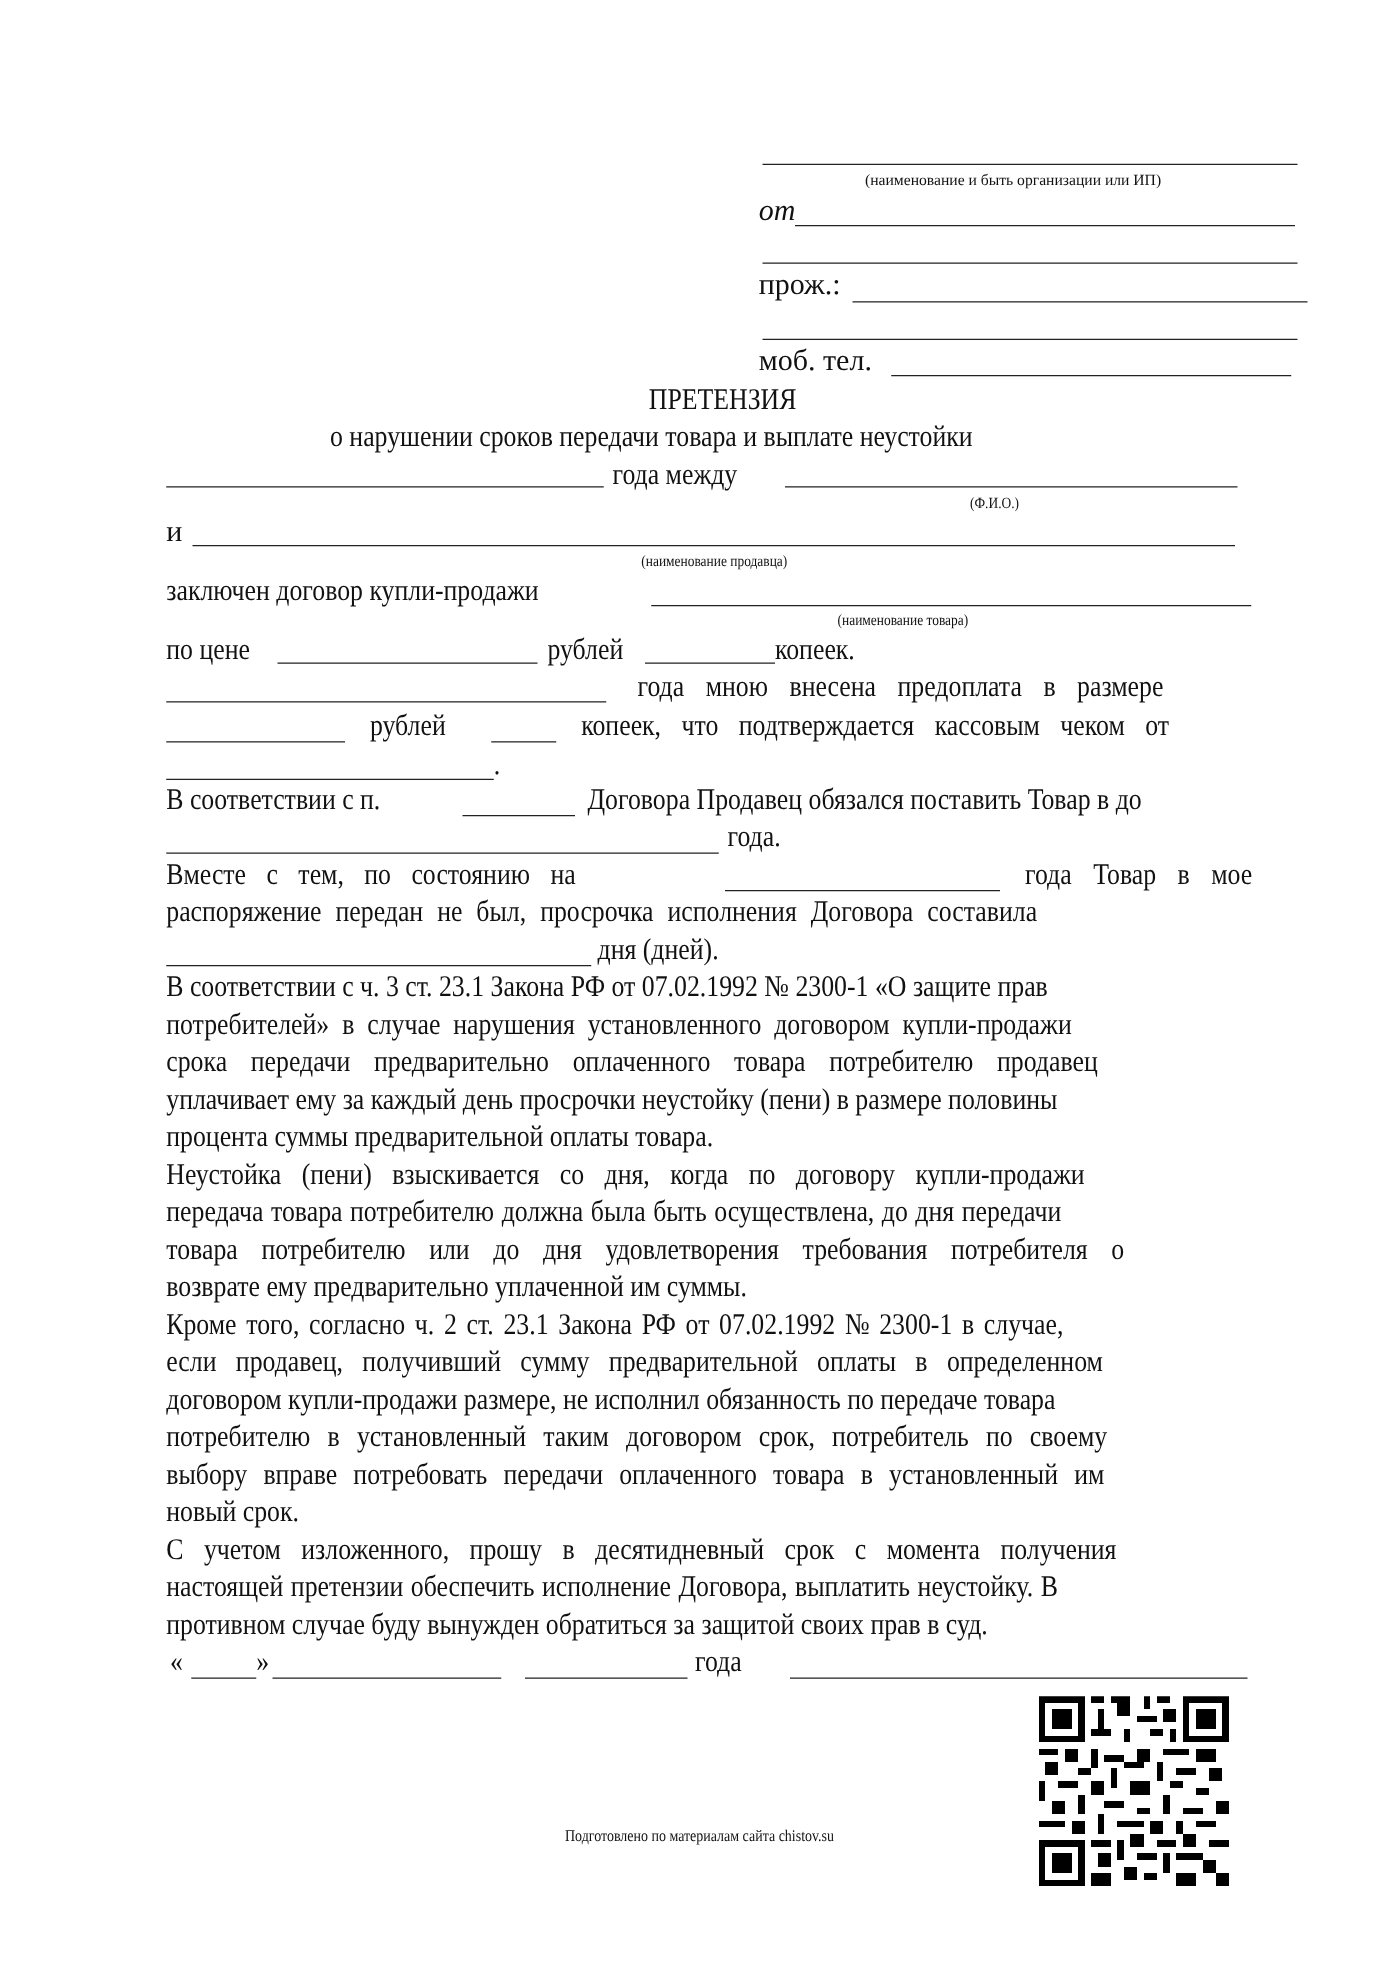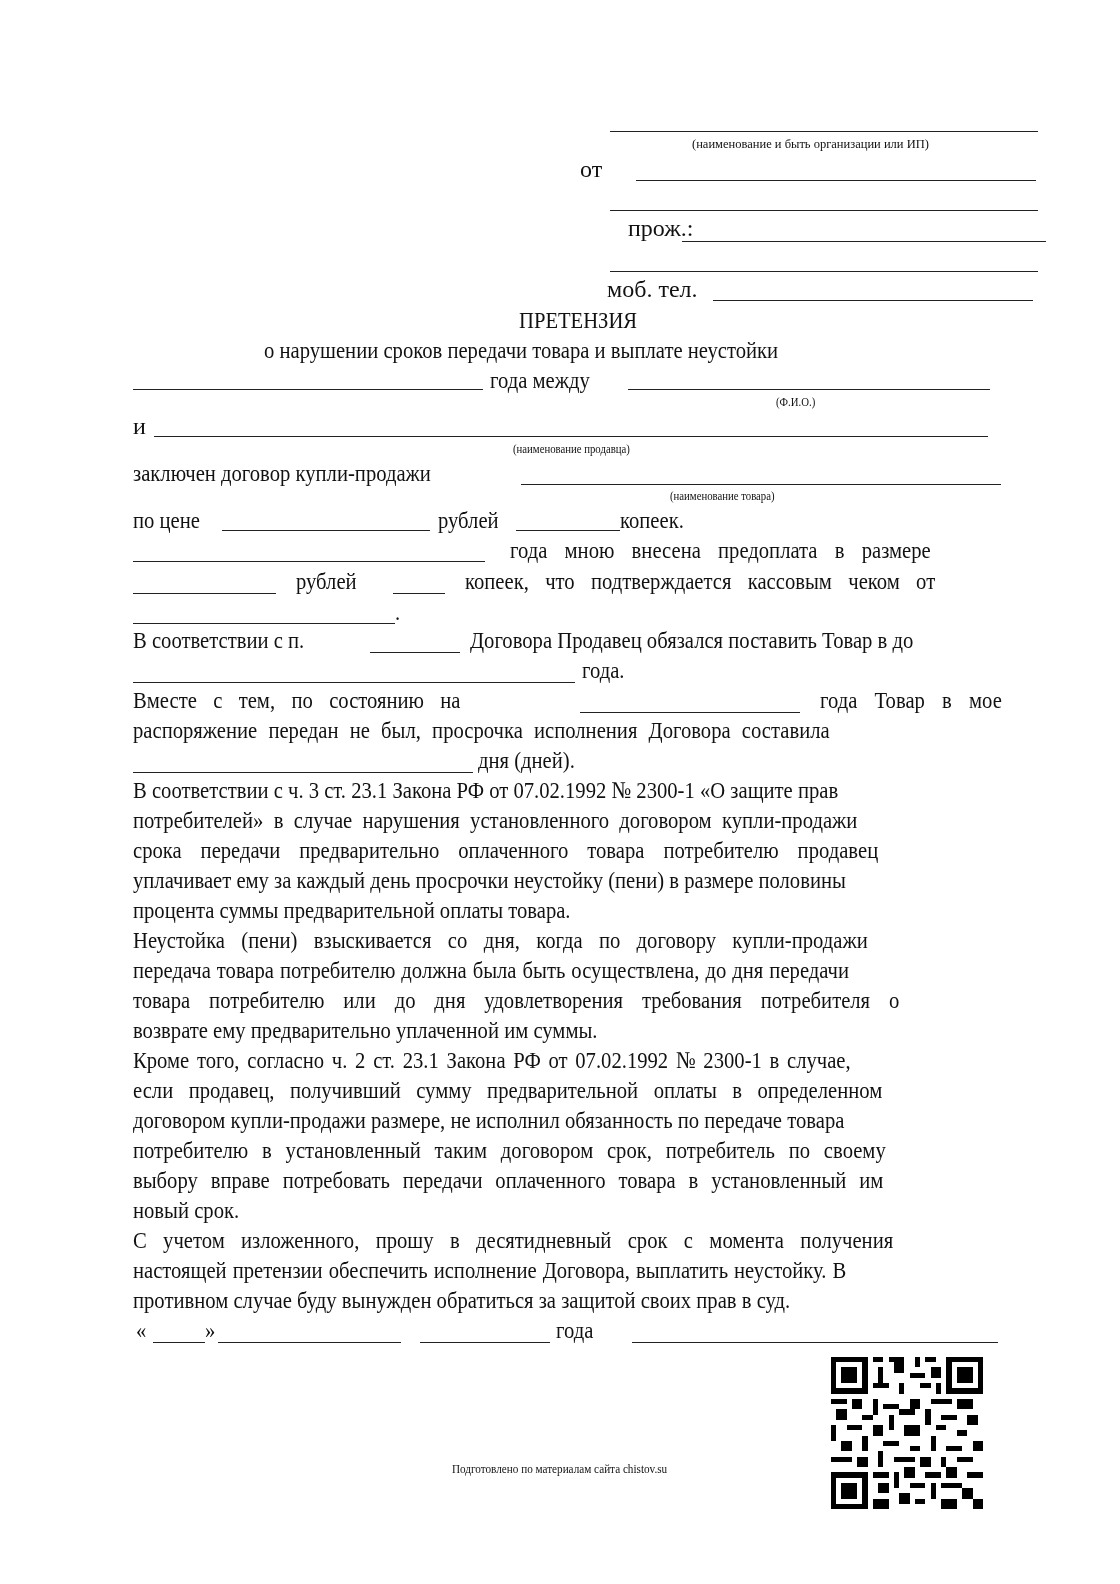--- a/index.html
+++ b/index.html
@@ -12,26 +12,26 @@
     .blank { position: absolute; height: 0; border-bottom: 1.6px solid #222; }
     .qr { position: absolute; left: 830px; top: 1357px; width: 154px; height: 152px; }
     .footer { position: absolute; left: 452px; top: 1461px; font-size: 13px; line-height: 15px; white-space: nowrap; }
   </style>
 </head>
 <body>
 
 <div class="blank" style="left:610px; top:131px; width:428px;"></div>
 <div class="abs small" style="left:692px; top:137px;">(наименование и быть организации или ИП)</div>
 
-<div class="abs tc" style="left:580px; top:154px;">от</div>
+<div class="abs tc" style="left:607px; top:154px;font-style:italic;">от</div>
 <div class="blank" style="left:636px; top:180px; width:400px;"></div>
 
 <div class="blank" style="left:610px; top:210px; width:428px;"></div>
 
-<div class="abs tc" style="left:628px; top:213px;">прож.:</div>
+<div class="abs tc" style="left:607px; top:213px;">прож.:</div>
 <div class="blank" style="left:682px; top:241px; width:364px;"></div>
 
 <div class="blank" style="left:610px; top:271px; width:428px;"></div>
 
 <div class="abs tc" style="left:607px; top:274px;">моб. тел.</div>
 <div class="blank" style="left:713px; top:300px; width:320px;"></div>
 
 <div class="abs" style="left:519px; top:305px; font-size:24px; line-height:30px; transform:scaleX(0.86); transform-origin:left top;">ПРЕТЕНЗИЯ</div>
 <div class="abs" style="left:264px; top:335px; font-size:24px; line-height:30px; transform:scaleX(0.86); transform-origin:left top;">о нарушении сроков передачи товара и выплате неустойки</div>
 

